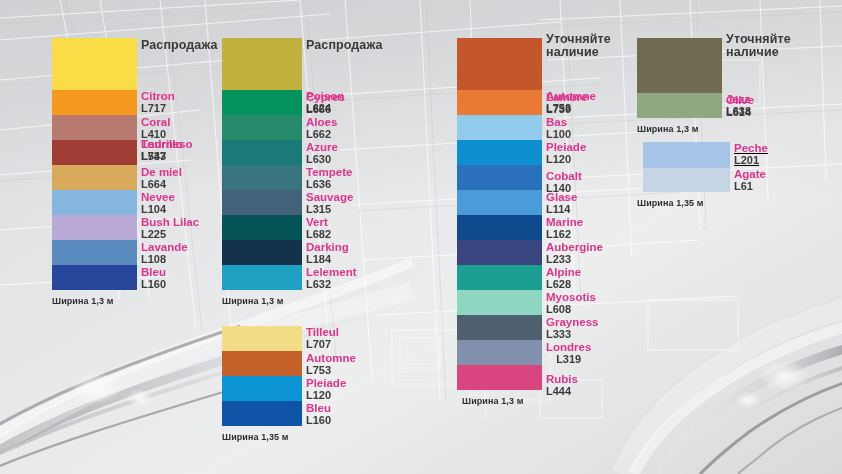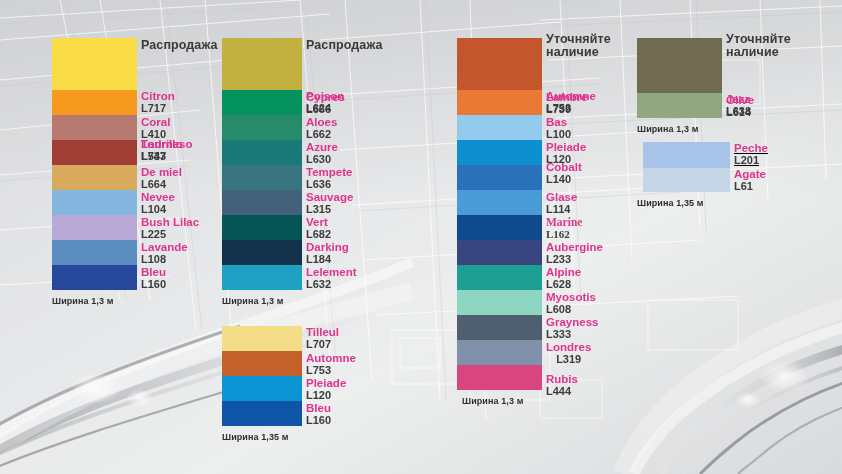--- a/index.html
+++ b/index.html
@@ -362,29 +362,29 @@
             <span class="cd">L739</span>
           </div>
           <div class="lbl" style="top: 77.5px;">
             <span class="nm">Bas</span>
             <span class="cd">L100</span>
           </div>
           <div class="lbl" style="top: 102.5px;">
             <span class="nm">Pleiade</span>
             <span class="cd">L120</span>
           </div>
-          <div class="lbl" style="top: 123px;">
+          <div class="lbl" style="top: 132px;">
             <span class="nm">Cobalt</span>
             <span class="cd">L140</span>
           </div>
           <div class="lbl" style="top: 152.5px;">
             <span class="nm">Glase</span>
             <span class="cd">L114</span>
           </div>
-          <div class="lbl" style="top: 177.5px; font-family: Liberation Serif, serif;">
+          <div class="lbl" style="top: 177.5px;">
             <span class="nm">Marine</span>
             <span class="cd">L162</span>
           </div>
           <div class="lbl" style="top: 202.5px;">
             <span class="nm">Aubergine</span>
             <span class="cd">L233</span>
           </div>
           <div class="lbl" style="top: 227.5px;">
             <span class="nm">Alpine</span>
             <span class="cd">L628</span>

